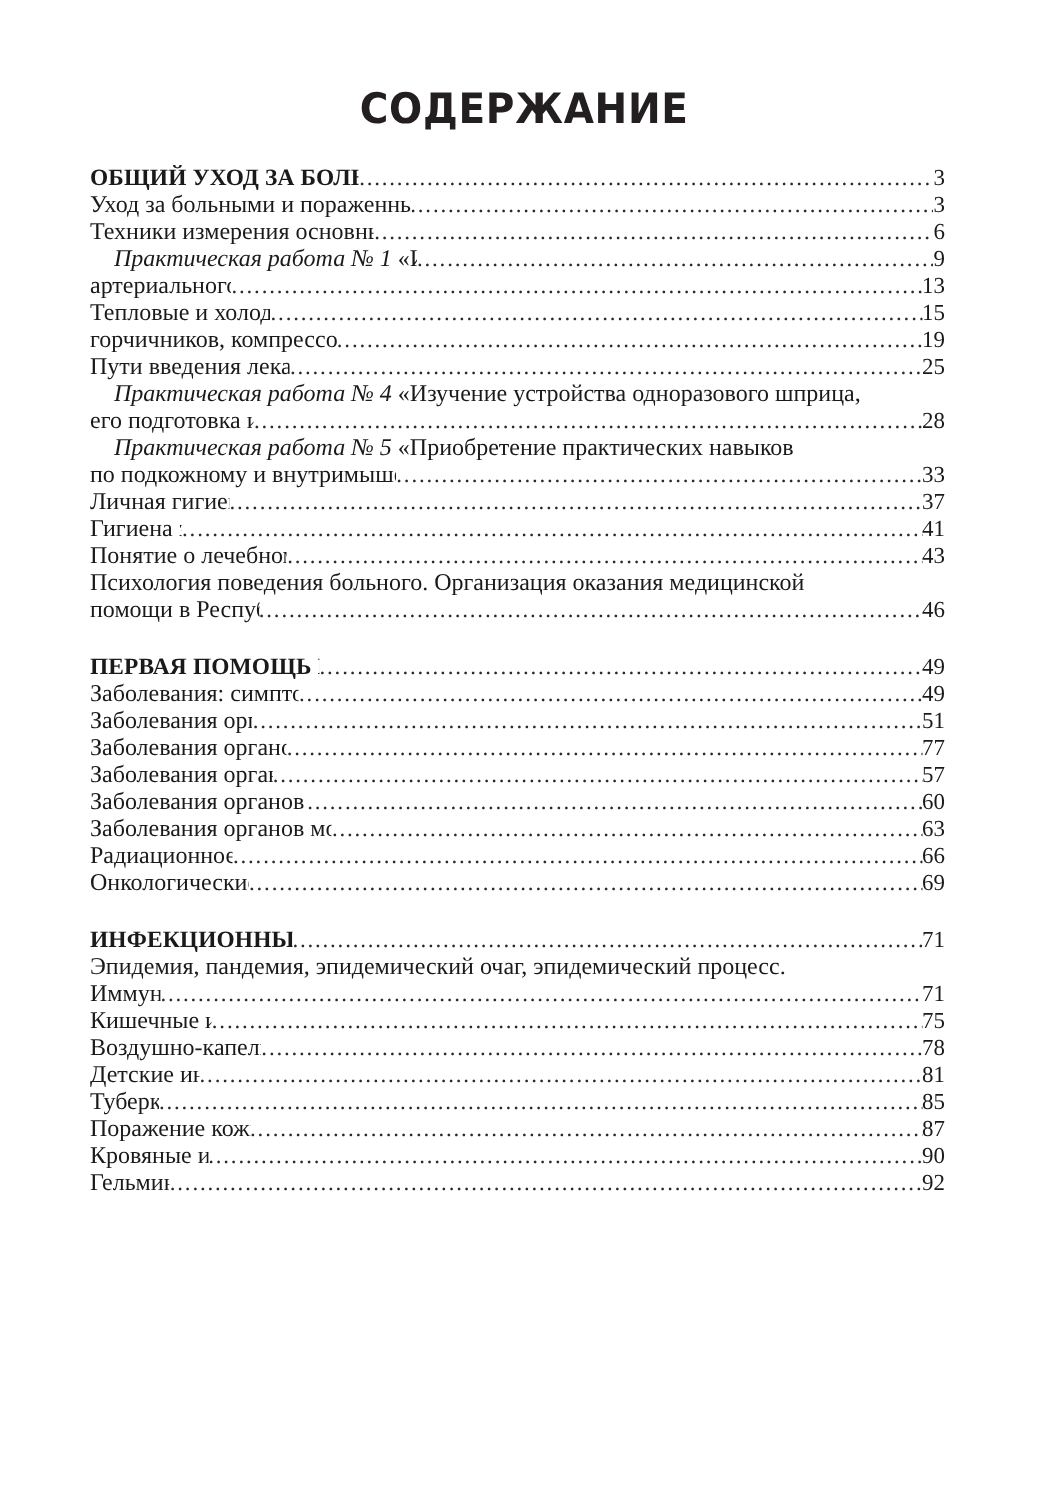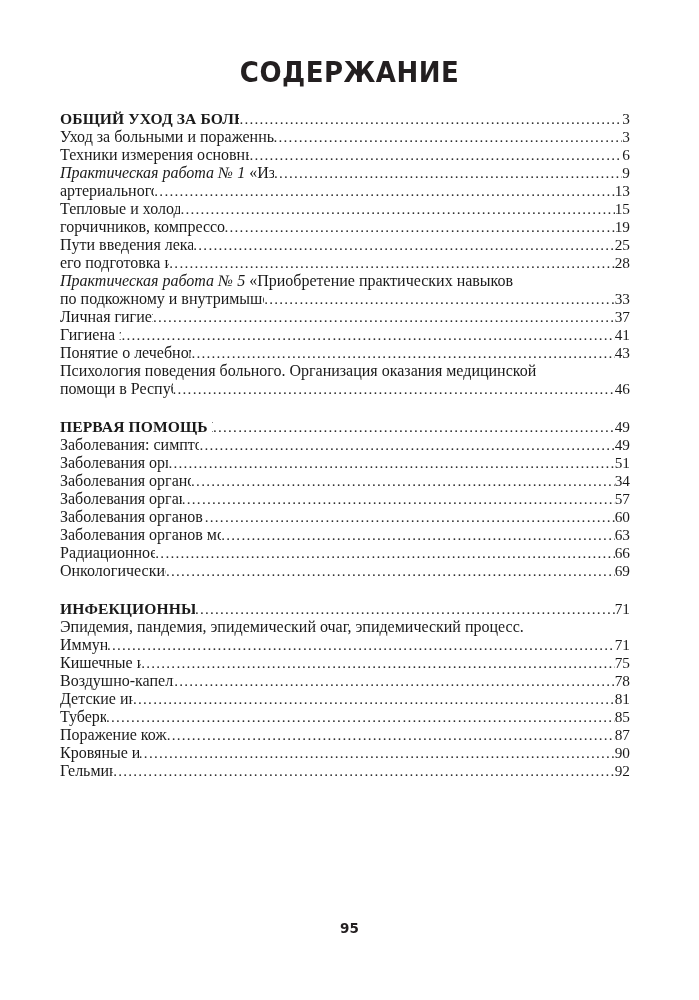--- a/index.html
+++ b/index.html
@@ -56,20 +56,21 @@
     width: 100%;
   }
 
   .entry-text {
     flex: 0 1 auto;
     white-space: nowrap;
     overflow: hidden;
   }
 
   .entry-text .ital {
+    margin-left: 16px;
   }
 
   .leader {
     flex: 1 1 auto;
     overflow: hidden;
     white-space: nowrap;
     font-size: 15.3px;
     letter-spacing: 1.2px;
     color: #2a2a2a;
     margin: 0 0px 0 0;
@@ -155,20 +156,23 @@
           <span class="entry-text">горчичников, компрессов, грелки, пузыря со льдом»</span>
           <span class="leader"></span>
           <span class="page-num">19</span>
         </div>
         <div class="entry-row">
           <span class="entry-text">Пути введения лекарственных веществ</span>
           <span class="leader"></span>
           <span class="page-num">25</span>
         </div>
         <div class="entry-row">
+          <span class="entry-text"><i class="ital">Практическая работа № 4 </i>«Изучение устройства одноразового шприца,</span>
+        </div>
+        <div class="entry-row">
           <span class="entry-text">его подготовка и применение»</span>
           <span class="leader"></span>
           <span class="page-num">28</span>
         </div>
         <div class="entry-row">
           <span class="entry-text"><i class="ital">Практическая работа № 5 </i>«Приобретение практических навыков</span>
         </div>
         <div class="entry-row">
           <span class="entry-text">по подкожному и внутримышечному введению лекарственных средств»</span>
           <span class="leader"></span>
@@ -210,21 +214,21 @@
           <span class="page-num">49</span>
         </div>
         <div class="entry-row">
           <span class="entry-text">Заболевания органов дыхания</span>
           <span class="leader"></span>
           <span class="page-num">51</span>
         </div>
         <div class="entry-row">
           <span class="entry-text">Заболевания органов кровообращения</span>
           <span class="leader"></span>
-          <span class="page-num">34</span>
+          <span class="page-num">77</span>
         </div>
         <div class="entry-row">
           <span class="entry-text">Заболевания органов пищеварения</span>
           <span class="leader"></span>
           <span class="page-num">57</span>
         </div>
         <div class="entry-row">
           <span class="entry-text">Заболевания органов эндокринной системы</span>
           <span class="leader"></span>
           <span class="page-num">60</span>
@@ -290,15 +294,14 @@
           <span class="page-num">90</span>
         </div>
         <div class="entry-row">
           <span class="entry-text">Гельминтозы</span>
           <span class="leader"></span>
           <span class="page-num">92</span>
         </div>
       </div>
     </div>
 
-  <div class="folio">95</div>
 
 </div>
 
 </body></html>

